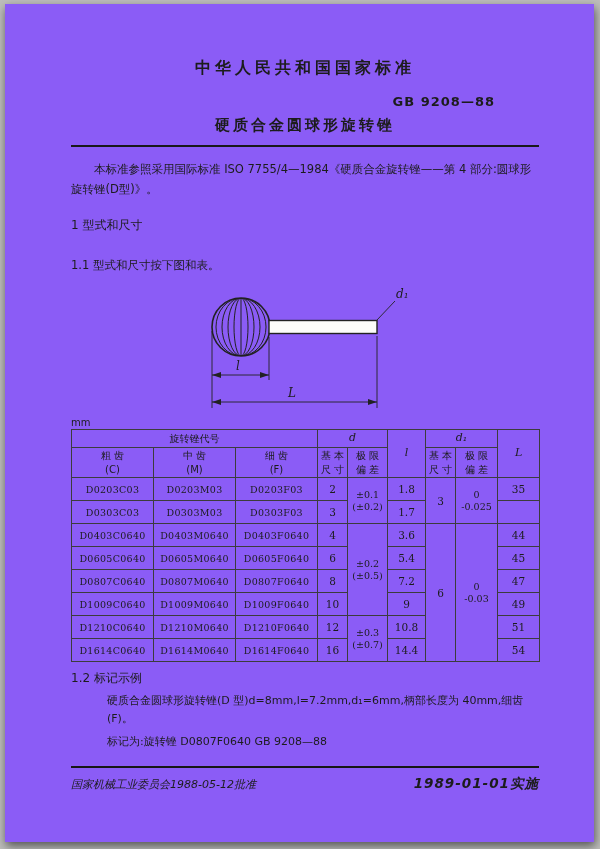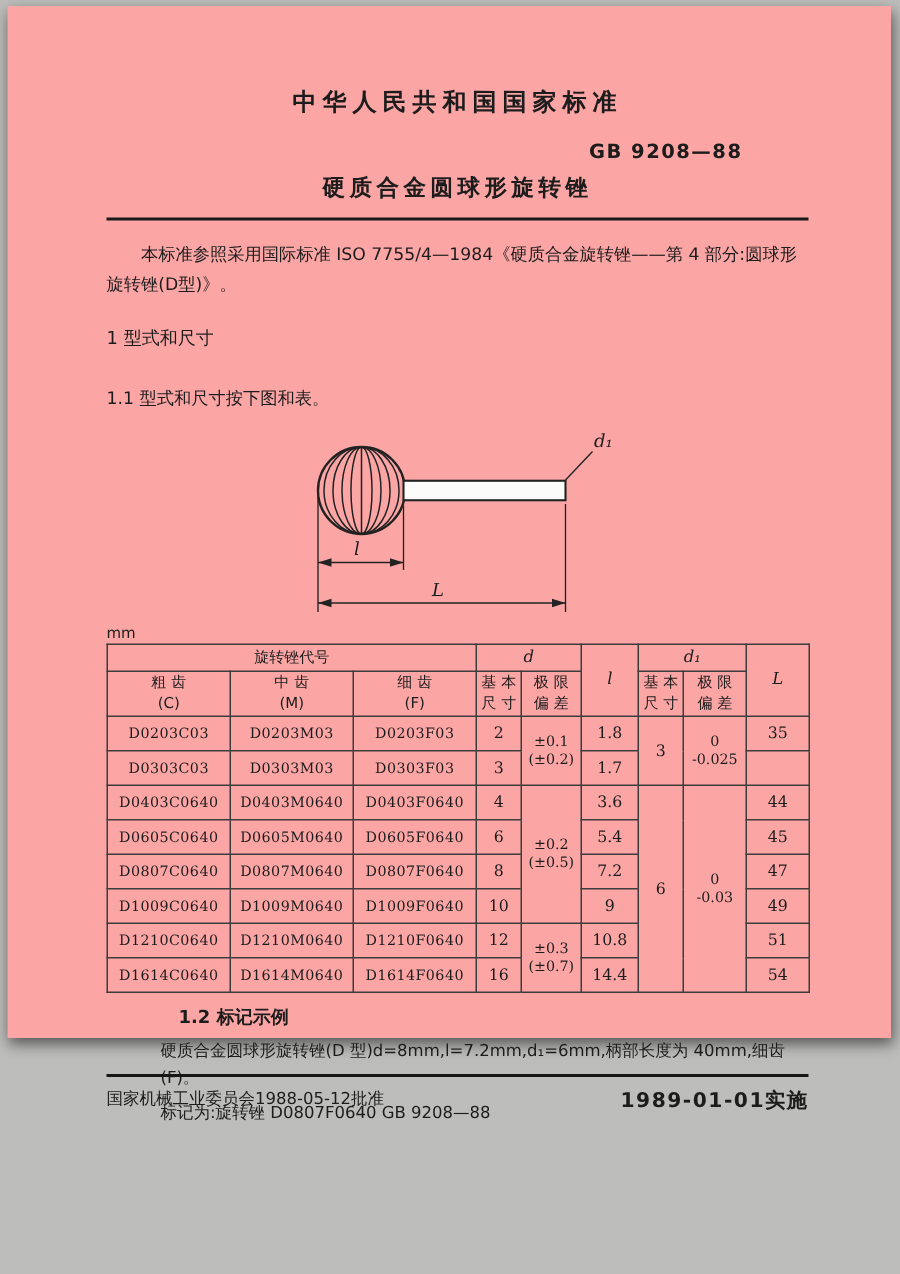--- a/index.html
+++ b/index.html
@@ -3,22 +3,22 @@
 <meta charset="utf-8">
 <style>
   html,body{margin:0;padding:0;}
   body{
     width:600px;height:849px;position:relative;overflow:hidden;
     background:#bdbdbb;
     font-family:"DejaVu Sans","Liberation Sans",sans-serif;
     color:#1c1c1c;
   }
   .page{
-    position:absolute;left:5px;top:4px;width:589px;height:688px;
-    background:#fca5a5;
+    position:absolute;left:5px;top:4px;width:589px;height:838px;
+    background:#8b5cf6;
     box-shadow:1px 4px 9px rgba(0,0,0,0.55);
   }
   .content{position:absolute;left:66px;top:54px;width:468px;}
 
   .org-title{text-align:center;font-size:16px;font-weight:bold;letter-spacing:4px;}
   .gb-no{text-align:right;padding-right:44px;font-weight:bold;font-size:13px;margin-top:15px;letter-spacing:1px;}
   .title-cn{text-align:center;font-weight:bold;font-size:15px;letter-spacing:3px;margin-top:7px;}
   .title-en{text-align:center;font-weight:bold;font-size:10.5px;margin-top:9px;letter-spacing:0.4px;}
   .head-rule{border:none;border-top:2px solid #191919;margin:10px 0 0 0;}
 
@@ -34,27 +34,27 @@
 
   table{border-collapse:collapse;width:468px;table-layout:fixed;}
   th,td{border:1px solid #3c3c3c;text-align:center;vertical-align:middle;padding:1px 0;}
   th{font-weight:normal;font-size:10px;line-height:1.35;}
   td{font-size:10.5px;height:20px;font-family:"DejaVu Serif","Liberation Serif",serif;}
   td.code{font-size:9.5px;letter-spacing:0.3px;}
   td.dev{font-size:9.5px;line-height:1.25;}
   .ml{white-space:pre-line;}
   .it{font-style:italic;font-family:"DejaVu Serif","Liberation Serif",serif;font-size:11px;}
 
-  .sec12{margin-top:8px;font-size:12px;font-weight:bold;margin-left:48px;}
+  .sec12{margin-top:8px;font-size:12px;font-weight:normal;}
   .example{margin:5px 0 0 36px;font-size:11px;line-height:1.65;}
 
   .footer{
-    position:absolute;left:66px;top:712px;width:468px;
+    position:absolute;left:66px;top:762px;width:468px;
     border-top:2.5px solid #161616;padding-top:7px;
-    display:flex;justify-content:space-between;align-items:flex-start;
+    display:flex;justify-content:space-between;align-items:center;font-style:italic;
   }
   .footer .approval{font-size:11px;}
   .footer .impl{font-size:13.5px;font-weight:bold;letter-spacing:1px;}
 </style>
 </head>
 <body>
 
 <div class="page">
   <div class="content">
 

